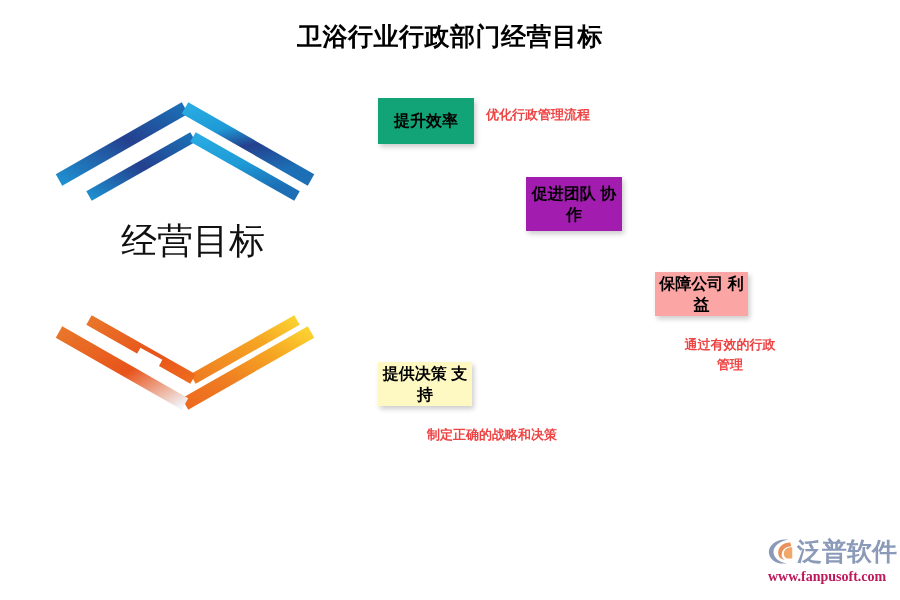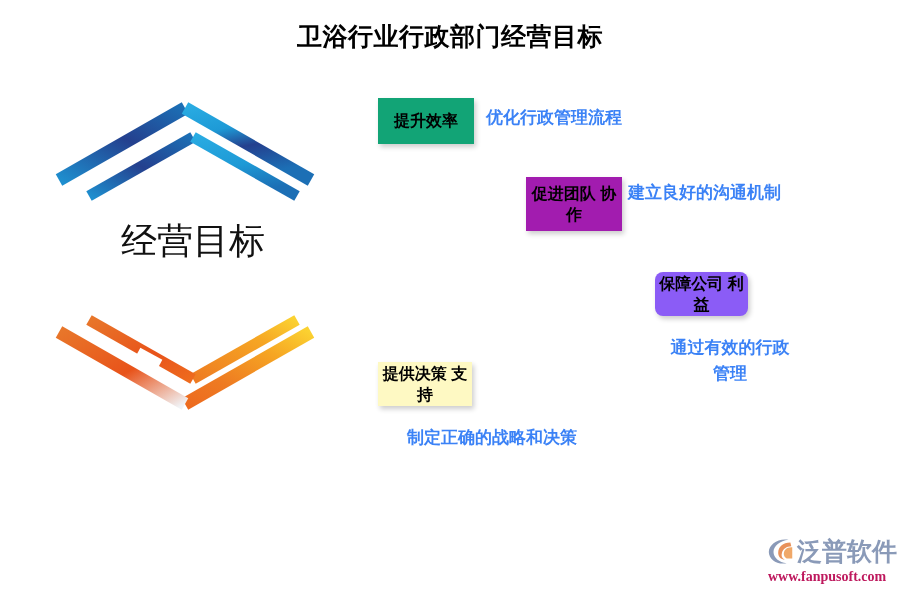--- a/index.html
+++ b/index.html
@@ -68,23 +68,23 @@
     font-size: 16px;
     font-weight: bold;
     color: #000000;
     line-height: 1.32;
     box-shadow: 2px 3px 5px rgba(0, 0, 0, 0.20);
     padding: 12px 4px;
     box-sizing: border-box;
   }
   .goal-desc {
     position: absolute;
-    font-size: 17px;
-    font-weight: bold;
-    color: #3b82f6;
+    font-size: 13px;
+    font-weight: bold;
+    color: #ef4444;
     line-height: 1.55;
     white-space: pre-line;
   }
   .goal-desc.center {
     text-align: center;
   }
 
   
   #chip-1 { left: 378px; top:  98px; width:  96px; height: 46px; }
   #desc-1 { left: 486px; top: 105px; width: 180px; }
@@ -249,23 +249,22 @@
     </svg>
 
     <div id="hex-center-label">经营目标</div>
   </div>
 
   <div class="goal-chip" id="chip-1" style="background-color: rgb(18, 164, 118);">提升效率</div>
   <div class="goal-desc" id="desc-1">优化行政管理流程</div>
 
   <div class="goal-chip" id="chip-2" style="background-color: #a21caf;">促进团队
 协作</div>
-  <div class="goal-desc" id="desc-2">建立良好的沟通机制</div>
-
-  <div class="goal-chip" id="chip-3" style="background-color: #8b5cf6; border-radius: 8px;">保障公司
+
+  <div class="goal-chip" id="chip-3" style="background-color: #fca5a5;">保障公司
 利益</div>
   <div class="goal-desc center" id="desc-3">通过有效的行政
 管理</div>
 
   <div class="goal-chip" id="chip-4" style="background-color: #fef9c3;">提供决策
 支持</div>
   <div class="goal-desc center" id="desc-4">制定正确的战略和决策</div>
 
   <div id="brand-logo">
     <div id="brand-logo-row">

